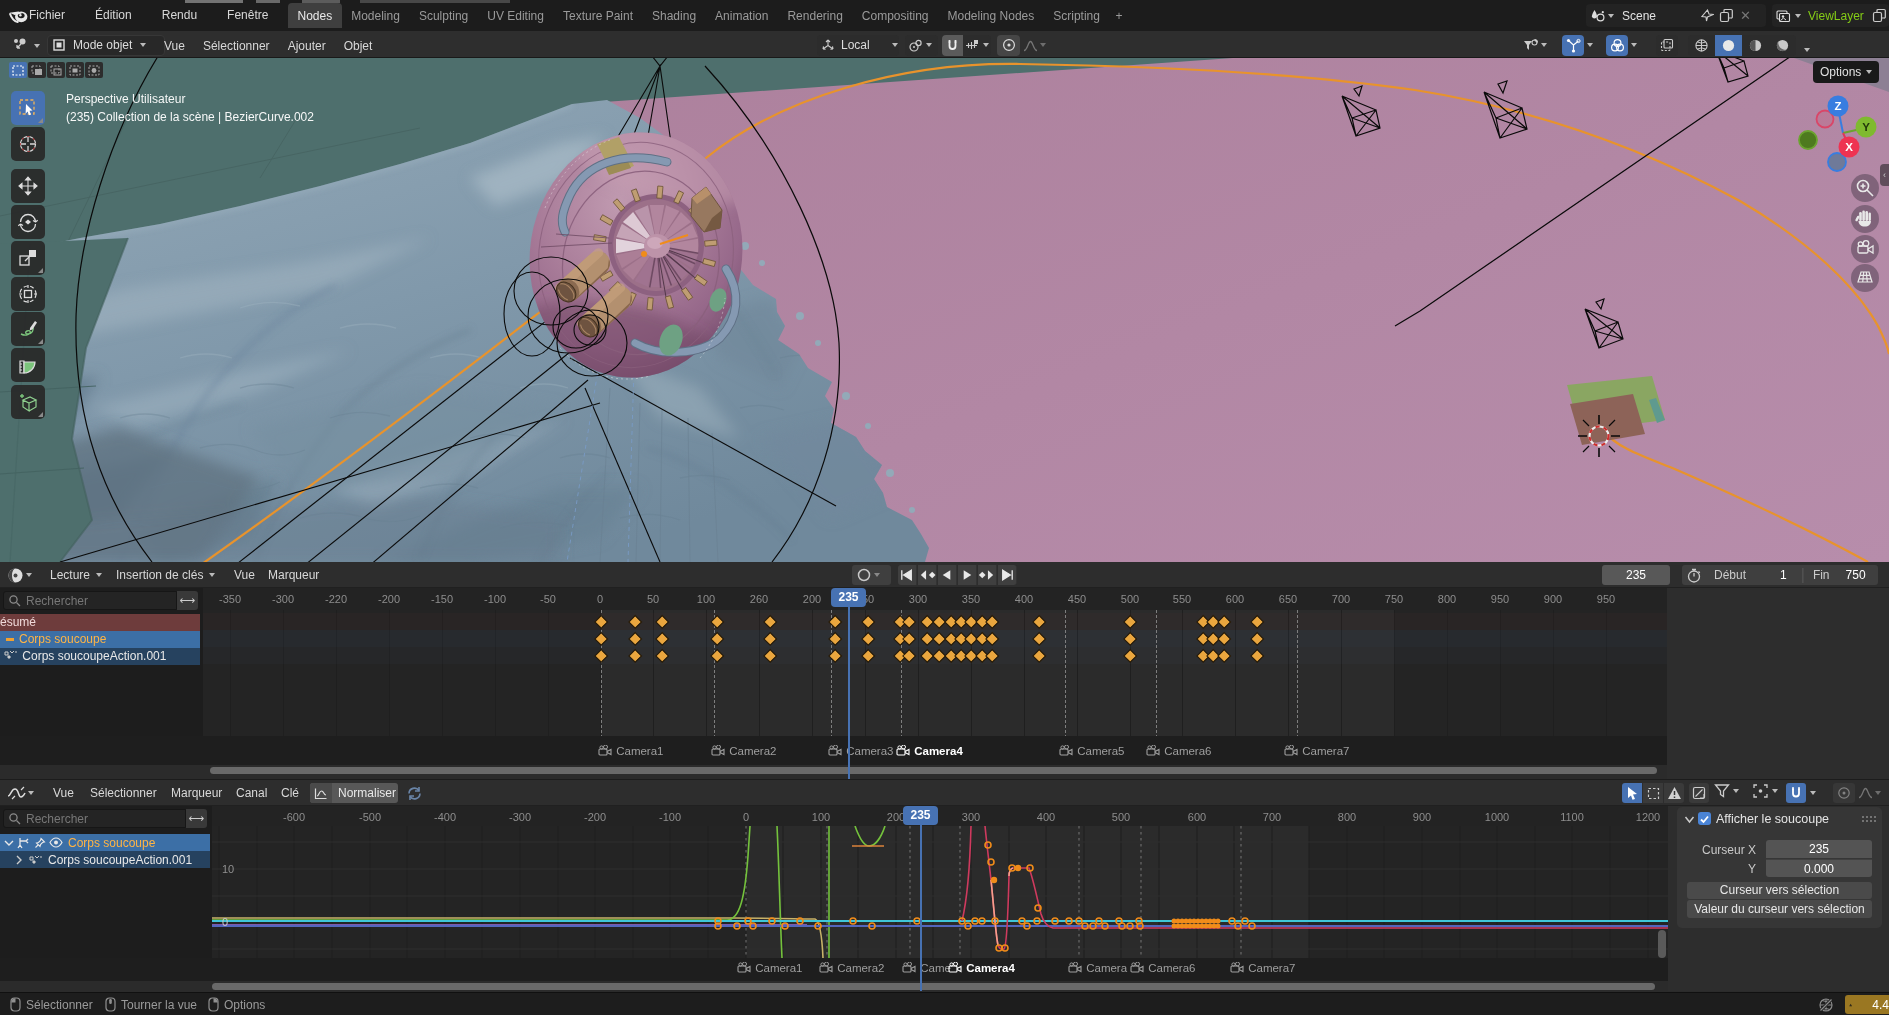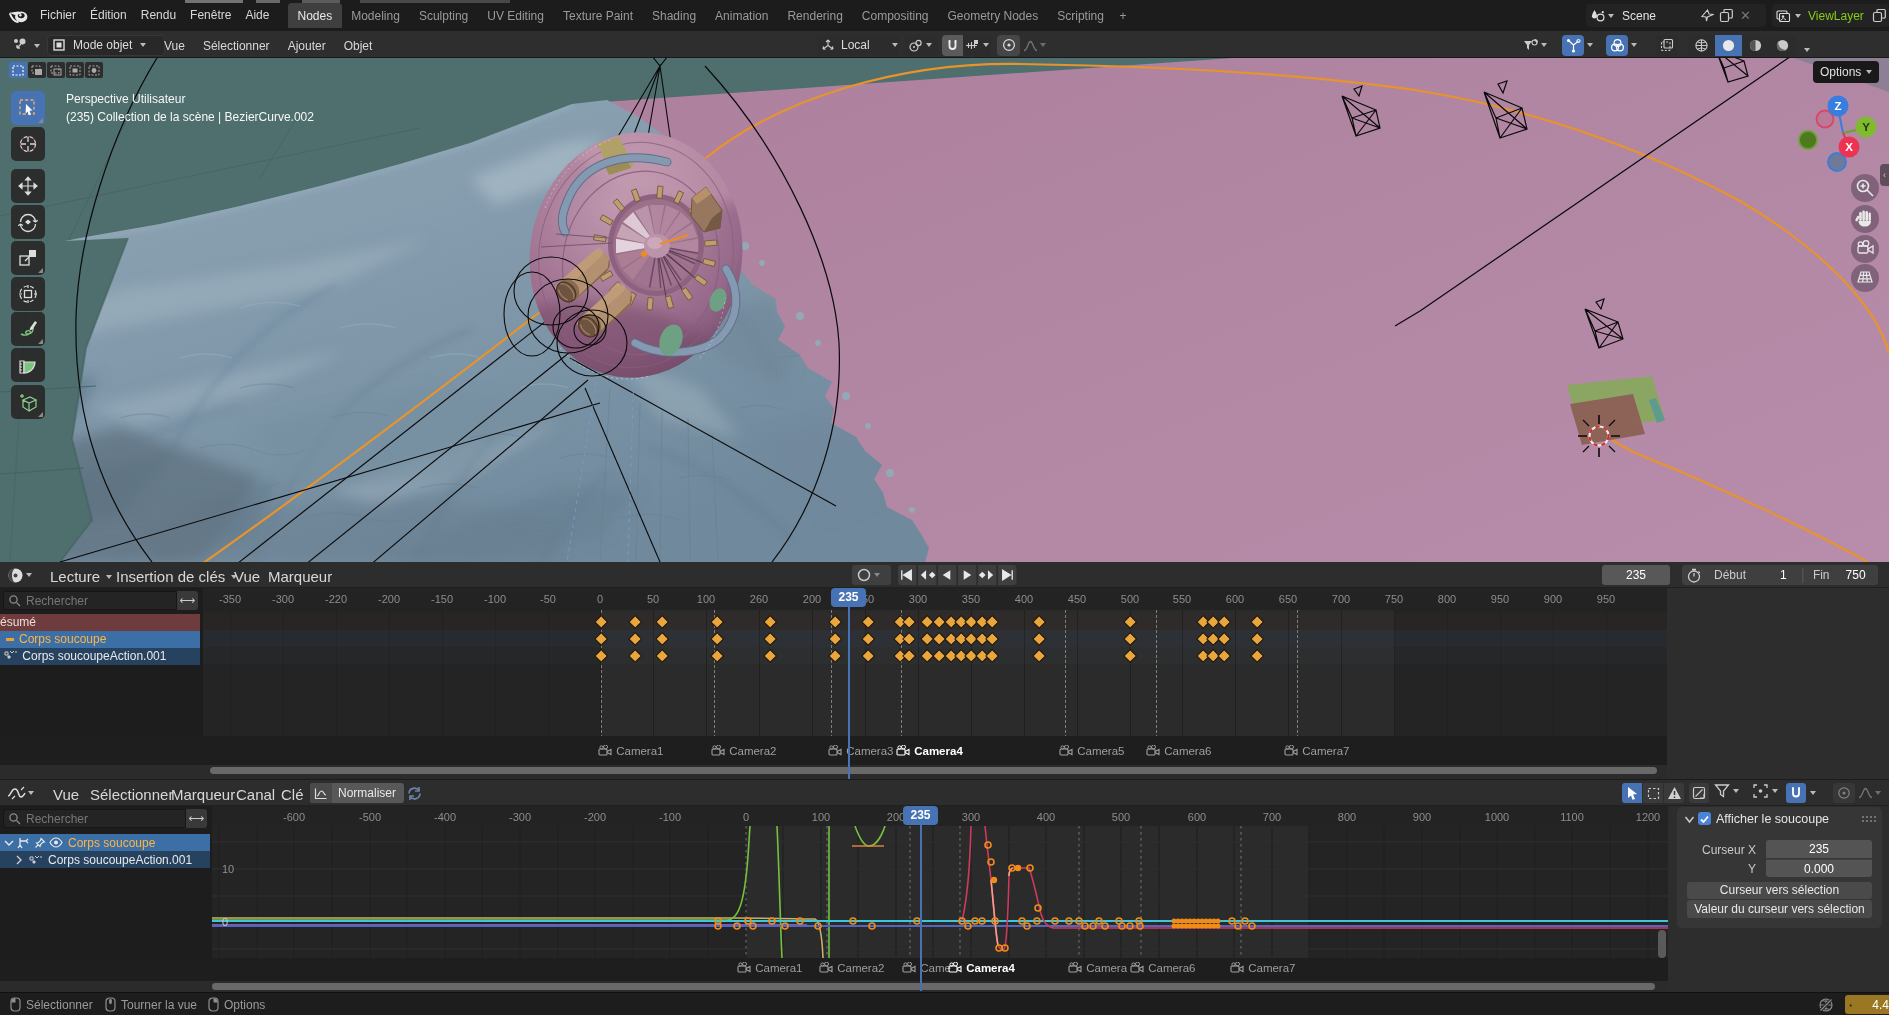--- a/index.html
+++ b/index.html
@@ -1,17 +1,17 @@
 <!DOCTYPE html>
 <html><head><meta charset="utf-8"><style>
 *{margin:0;padding:0;box-sizing:border-box}
 html,body{width:1889px;height:1015px;overflow:hidden;background:#1c1c1c;font-family:"Liberation Sans",sans-serif;-webkit-font-smoothing:antialiased}
 .abs{position:absolute}
 #page{position:relative;width:1889px;height:1015px}
-.mtxt{color:#d8d8d8;font-size:15px}
+.mtxt{color:#d8d8d8;font-size:12px}
 .tab{color:#9a9a9a;font-size:12px;padding:5.5px 9.5px;border-radius:4px 4px 0 0;white-space:nowrap}
 .tab.act{background:#3f3f3f;color:#e8e8e8}
 .hbtn{background:#2c2c2c;border-radius:4px;display:flex;align-items:center;color:#dcdcdc;font-size:12px}
 .chev{width:0;height:0;border-left:3.5px solid transparent;border-right:3.5px solid transparent;border-top:4px solid #bbb;display:inline-block}
 .diam{position:absolute;width:8.4px;height:8.4px;background:#eaa63e;outline:1.3px solid #2a1c06;transform:rotate(45deg)}
 .dash{position:absolute;width:1px;border-left:1px dashed #9a9a9a;opacity:.75}
 .mklbl{position:absolute;color:#9f9f9f;font-size:11.5px;white-space:nowrap}
 .rlbl{position:absolute;color:#8d8d8d;font-size:11px;transform:translateX(-50%)}
 .row{display:flex;align-items:center}
 </style></head><body>
@@ -22,38 +22,38 @@
  <div class="abs" style="left:256px;top:0;width:24px;height:2.5px;background:#8a8a8a;opacity:.7"></div>
  <div class="abs" style="left:302px;top:0;width:38px;height:2.5px;background:#777;opacity:.7"></div>
  <div class="abs" style="left:360px;top:0;width:150px;height:2.5px;background:#666;opacity:.6"></div>
  <svg class="abs" style="left:9px;top:10px" width="20" height="13" viewBox="0 0 20 13">
         <ellipse cx="12.2" cy="6.8" rx="6.2" ry="5.4" fill="#e8e8e8"></ellipse>
         <ellipse cx="12.2" cy="5.6" rx="3.4" ry="2.7" fill="#1c1c1c"></ellipse>
         <circle cx="11.4" cy="5.2" r="1.2" fill="#e8e8e8"></circle>
         <path d="M0.5 2.8 L9.5 1.6 L13 3.6 L5.8 4.9Z" fill="#e8e8e8"></path>
         <path d="M0.8 3.2 C2.5 8.5 5.5 11.5 9.5 12.2" stroke="#e8e8e8" stroke-width="2" fill="none"></path>
       </svg>
- <div class="abs row" style="left:33px;top:7px;gap:0;font-size:12px">
+ <div class="abs row" style="left:22px;top:7px;gap:16px;font-size:12px">
   <span class="mtxt" style="padding:1px 7px;font-size:12px">Fichier</span>
         <span class="mtxt" style="padding:1px 7px;font-size:12px">Édition</span>
         <span class="mtxt" style="padding:1px 7px;font-size:12px">Rendu</span>
         <span class="mtxt" style="padding:1px 7px;font-size:12px">Fenêtre</span>
         <span class="mtxt" style="padding:1px 7px;font-size:12px">Aide</span>
  </div>
  <div class="abs row" style="left:288px;top:3px">
   <span class="tab act">Nodes</span>
         <span class="tab">Modeling</span>
         <span class="tab">Sculpting</span>
         <span class="tab">UV Editing</span>
         <span class="tab">Texture Paint</span>
         <span class="tab">Shading</span>
         <span class="tab">Animation</span>
         <span class="tab">Rendering</span>
         <span class="tab">Compositing</span>
-        <span class="tab">Geometry Nodes</span>
+        <span class="tab">Modeling Nodes</span>
         <span class="tab">Scripting</span>
         <span class="tab" style="padding:5px 6px">+</span>
  </div>
 
  <div class="abs hbtn" style="left:1586px;top:4px;width:180px;height:23px;background:#232323;border-radius:4px">
   <svg width="16" height="14" viewBox="0 0 16 14" style="margin-left:4px">
           <path d="M4.5 1 C6.5 4.5 7 6 7 7.5 A2.6 2.6 0 0 1 1.9 7.5 C1.9 6 2.5 4.5 4.5 1Z" fill="#ddd"></path>
           <circle cx="10.5" cy="8.5" r="3.4" fill="none" stroke="#ddd" stroke-width="1.2"></circle>
           <circle cx="12.8" cy="3.2" r="1.1" fill="#ddd"></circle>
         </svg>
@@ -939,21 +939,21 @@
             <path d="M1 11 C4 11 4 4 8 4 C12 4 11 12 14 12 C16 12 17 10 18 8" fill="none" stroke="#ddd" stroke-width="1.5"></path>
             <path d="M5 14 L8 11 M14 5 L17 2" stroke="#ddd" stroke-width="1.2"></path>
           </svg>
           <span class="chev" style="margin-left:2px"></span>
         </div>
 <span class="abs mtxt" style="left:53px;top:6px">Vue</span>
         <span class="abs mtxt" style="left:90px;top:6px">Sélectionner</span>
         <span class="abs mtxt" style="left:171px;top:6px">Marqueur</span>
         <span class="abs mtxt" style="left:236px;top:6px">Canal</span>
         <span class="abs mtxt" style="left:281px;top:6px">Clé</span>
-<div class="abs row" style="left:310px;top:3px;height:20px;background:#585858;border-radius:3px;padding-right:8px">
+<div class="abs row" style="left:310px;top:3px;height:20px;background:#585858;border-radius:3px;padding-right:2px">
           <div style="width:22px;height:20px;background:#4a4a4a;border-radius:3px 0 0 3px;display:flex;align-items:center;justify-content:center">
             <svg width="14" height="13" viewBox="0 0 14 13">
               <path d="M1.5 1.5 V11.5 H12.5" stroke="#ddd" stroke-width="1.2" fill="none"></path>
               <path d="M3 9 C5 9 5 4 7.5 4 C10 4 9.5 8 12 8" stroke="#ddd" stroke-width="1.2" fill="none"></path>
             </svg>
           </div>
           <span style="color:#e8e8e8;font-size:12px;margin-left:6px">Normaliser</span>
         </div>
 <svg class="abs" style="left:406px;top:5px" width="17" height="17" viewBox="0 0 17 17">
           <path d="M3 8.5 A5.5 5.5 0 0 1 13 5.5 M14 8.5 A5.5 5.5 0 0 1 4 11.5" fill="none" stroke="#6a85a8" stroke-width="1.6"></path>

